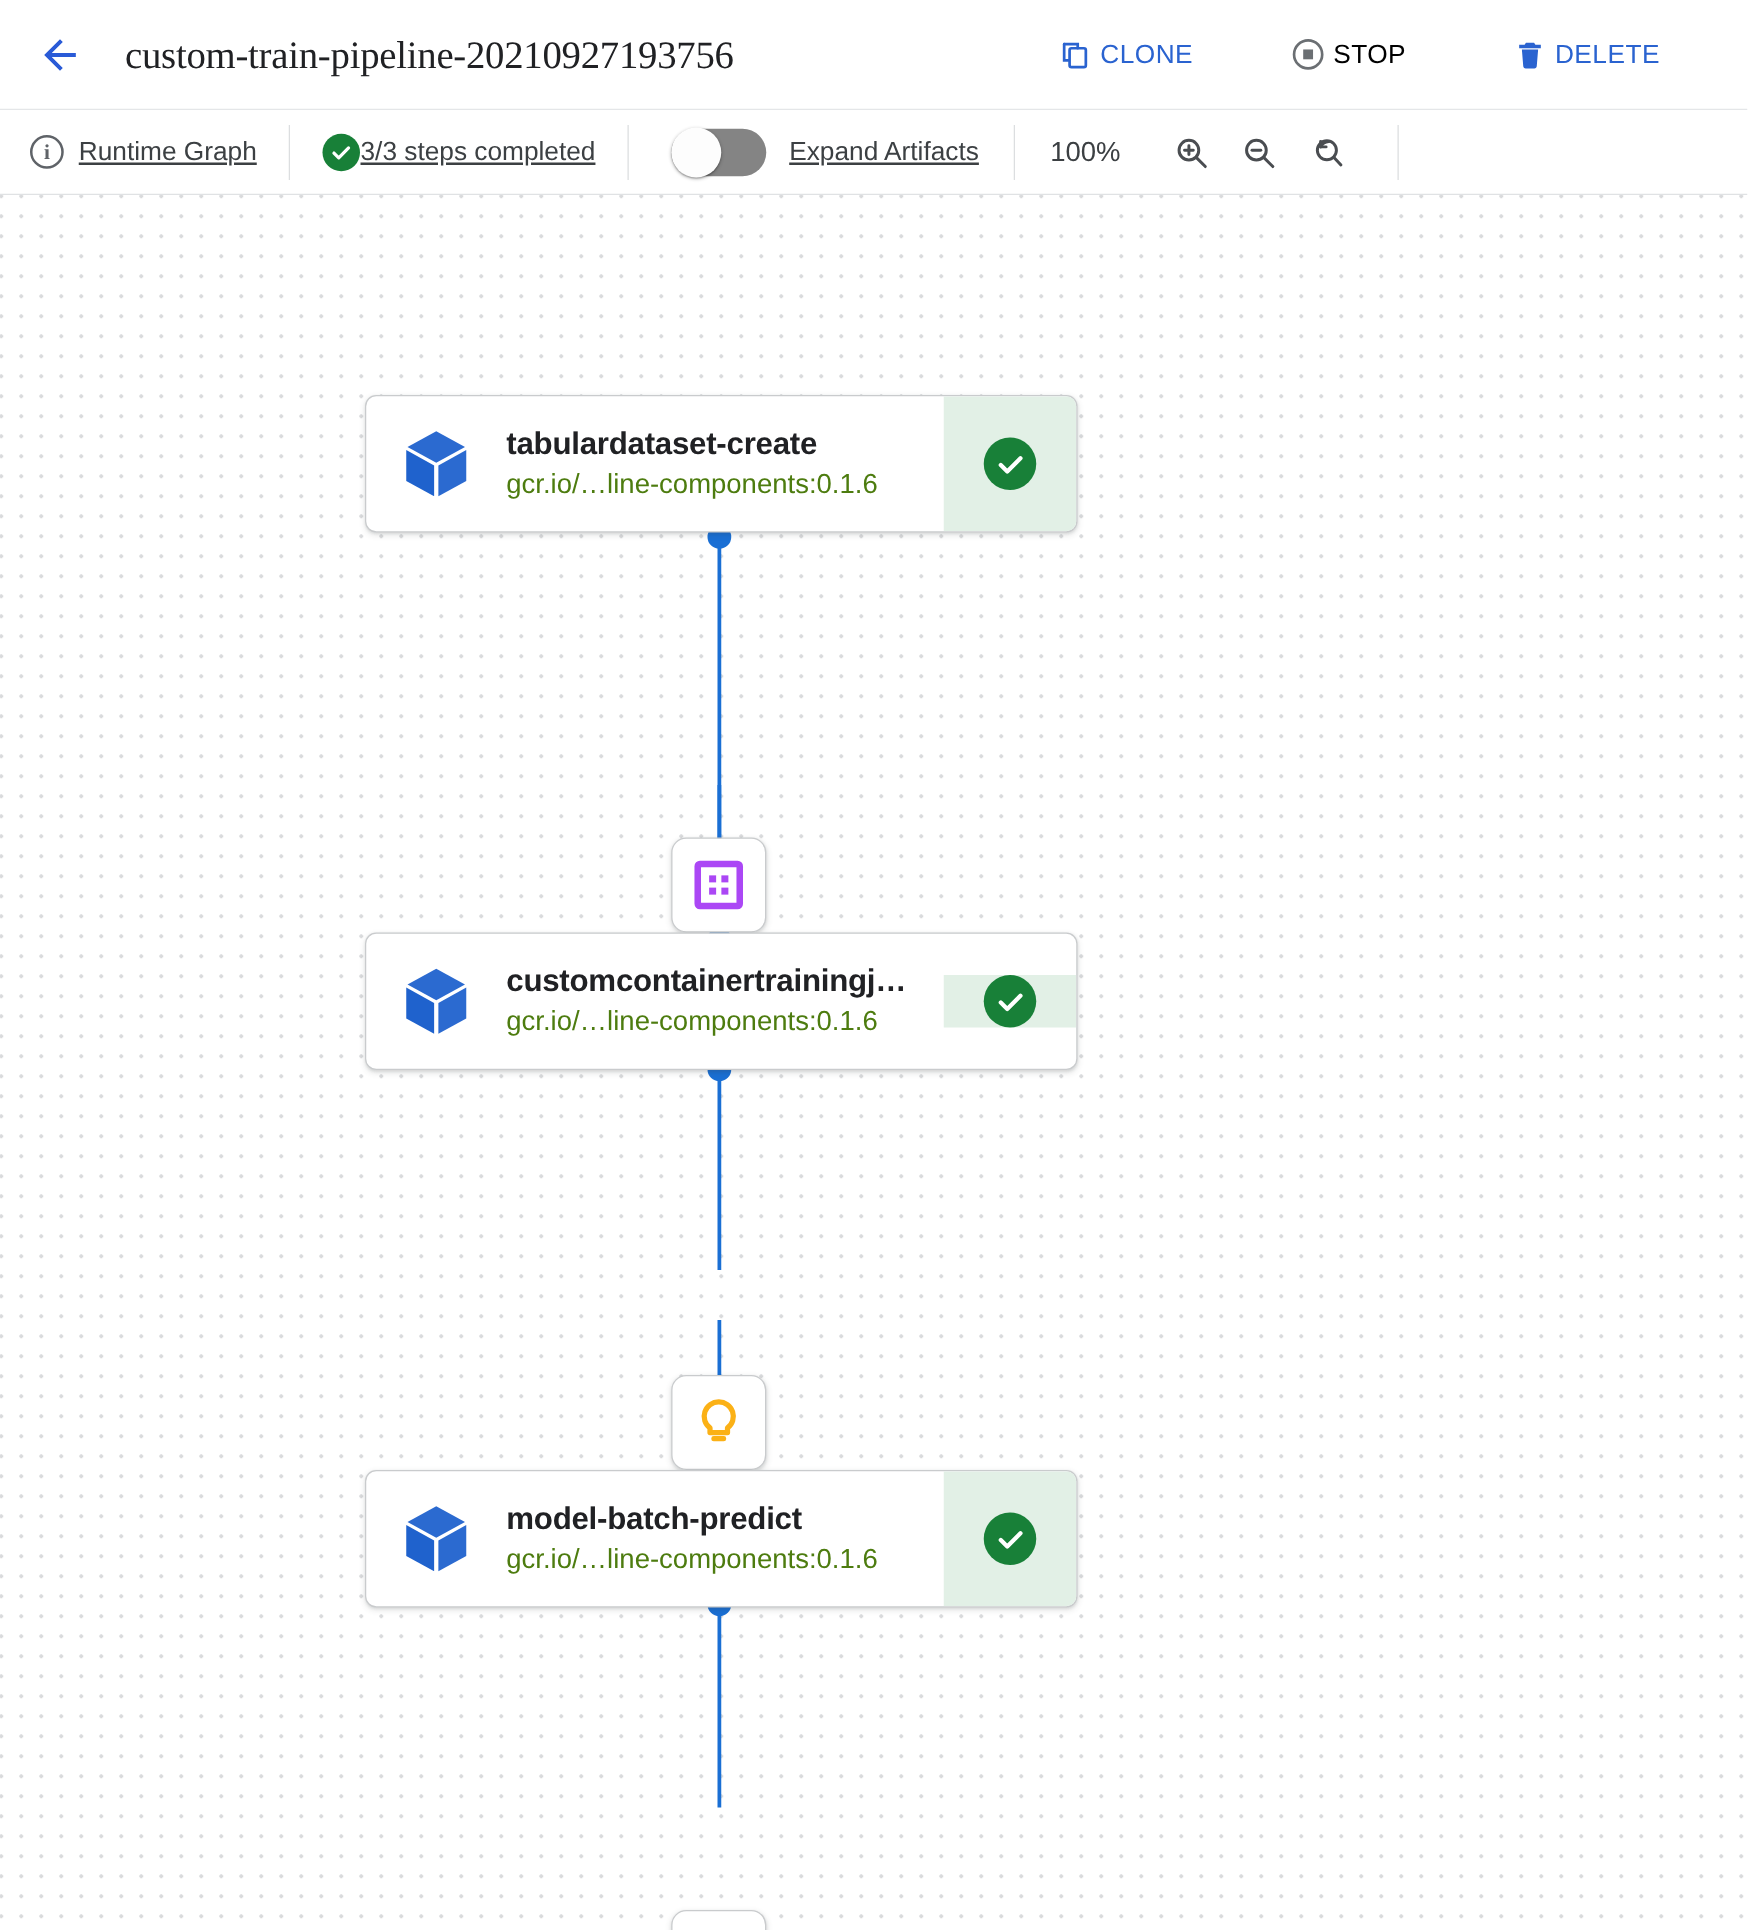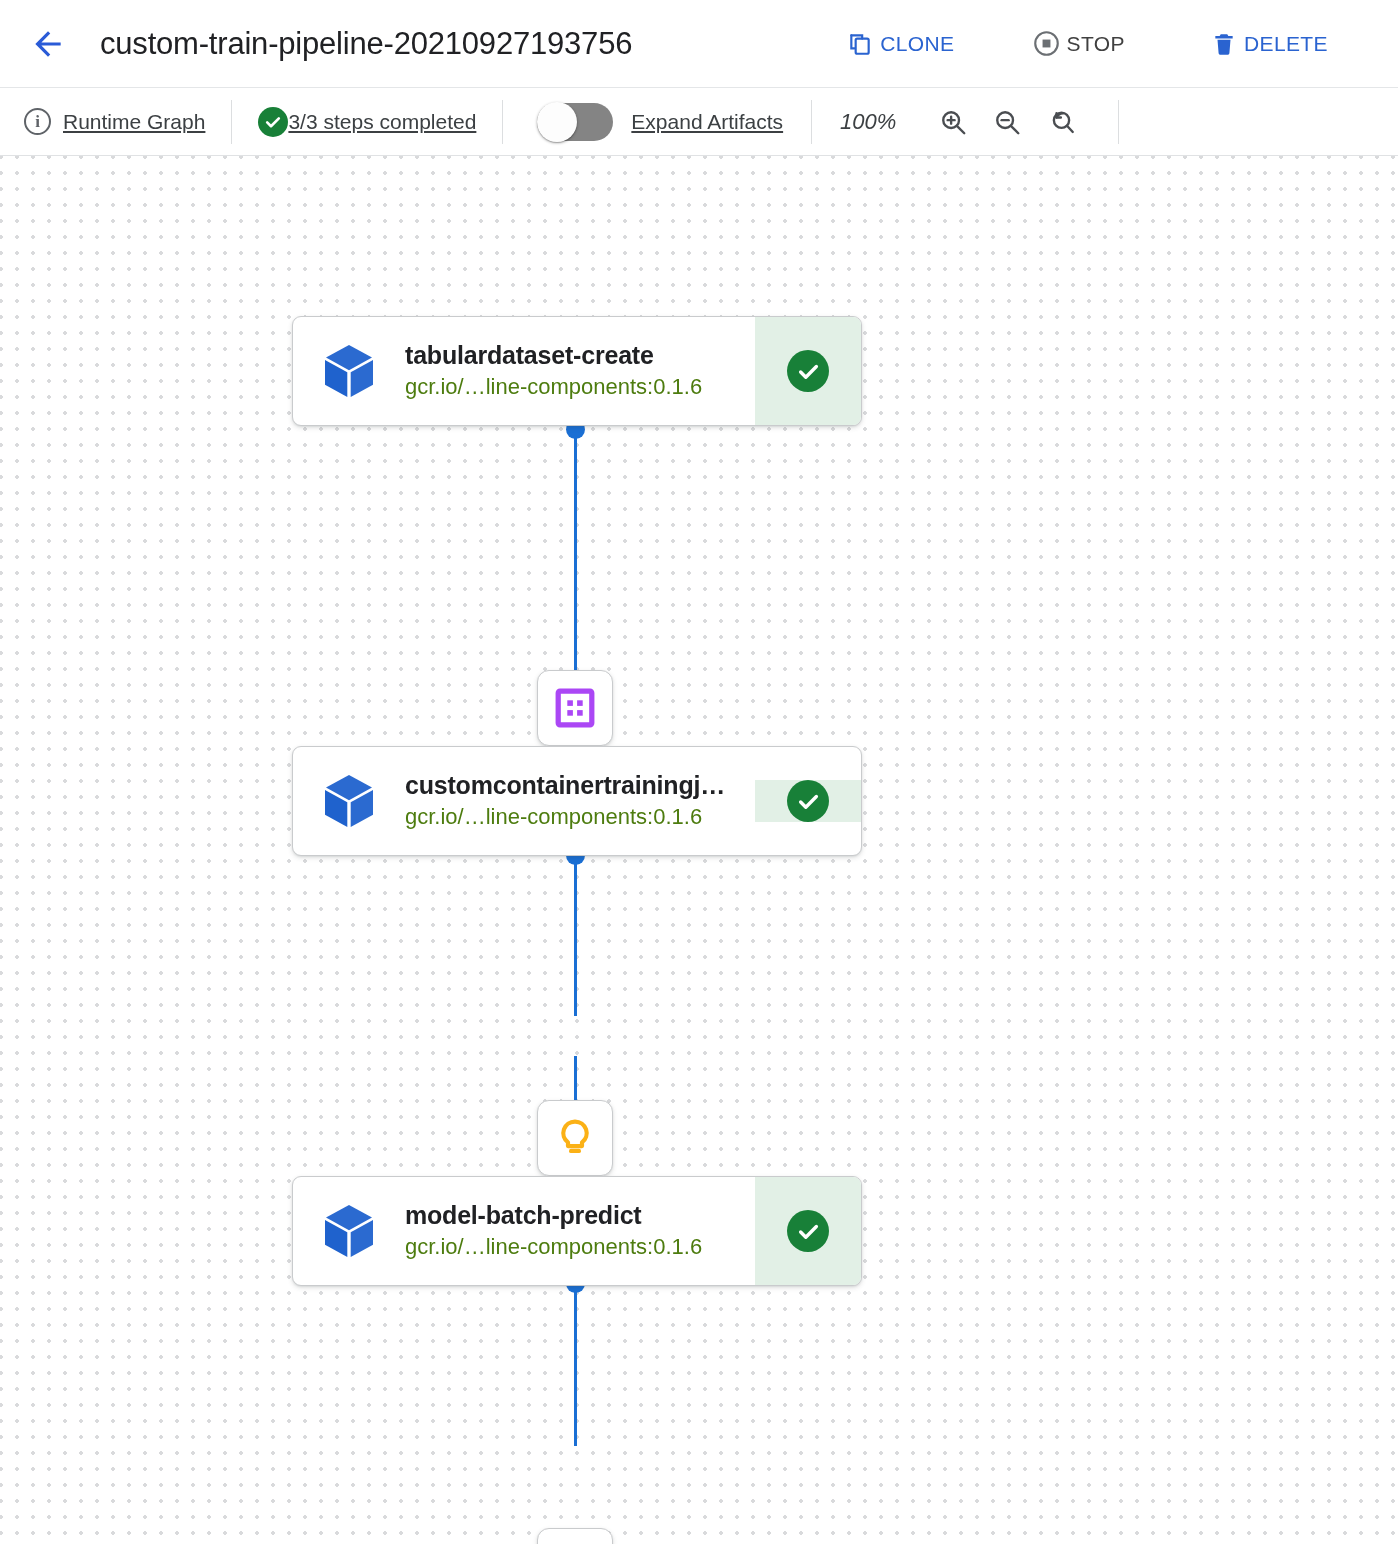--- a/index.html
+++ b/index.html
@@ -41,20 +41,21 @@
   #back-btn svg { display: block; }
 
   #page-title {
     font-size: 31px;
     font-weight: 400;
     color: #202124;
     letter-spacing: -0.2px;
     margin-left: 26px;
     white-space: nowrap;
     flex: 0 0 auto;
+    font-family: Liberation Serif, serif;
   }
 
   #header-actions {
     margin-left: auto;
     display: flex;
     align-items: flex-end;
     padding-right: 52px;
     gap: 0px;
   }
   .hdr-btn {
@@ -66,21 +67,21 @@
     letter-spacing: 0.4px;
     color: #2a63d0;
     cursor: pointer;
     padding: 10px 18px;
     border-radius: 4px;
     background: transparent;
     border: none;
     font-family: "Liberation Sans", sans-serif;
     white-space: nowrap;
   }
-  .hdr-btn.disabled { color: #404040; cursor: default; }
+  .hdr-btn.disabled { color: #000000; cursor: default; }
   .hdr-btn svg { display: block; flex: 0 0 auto; }
   #btn-clone  { margin-right: 42px; }
   #btn-stop   { margin-right: 50px; }
 
   
   #toolbar {
     position: relative;
     height: 68px;
     box-sizing: border-box;
     display: flex;
@@ -102,21 +103,21 @@
   }
   .tb-label {
     font-size: 21px;
     color: #3c4043;
     white-space: nowrap;
     text-decoration: underline;
   }
   #runtime-graph-group { gap: 12px; padding-right: 26px; }
   #steps-group { padding: 0 26px; }
   #expand-group { gap: 18px; padding: 0 28px 0 34px; }
-  #zoom-group { gap: 0px; padding-left: 28px; font-style: italic; }
+  #zoom-group { gap: 0px; padding-left: 28px; }
 
   .info-icon {
     width: 27px; height: 27px;
     border: 2px solid #5f6368;
     border-radius: 50%;
     box-sizing: border-box;
     display: flex; align-items: center; justify-content: center;
     font-size: 17px; font-weight: 700; color: #5f6368;
     font-family: "Liberation Serif", serif;
     line-height: 1;

